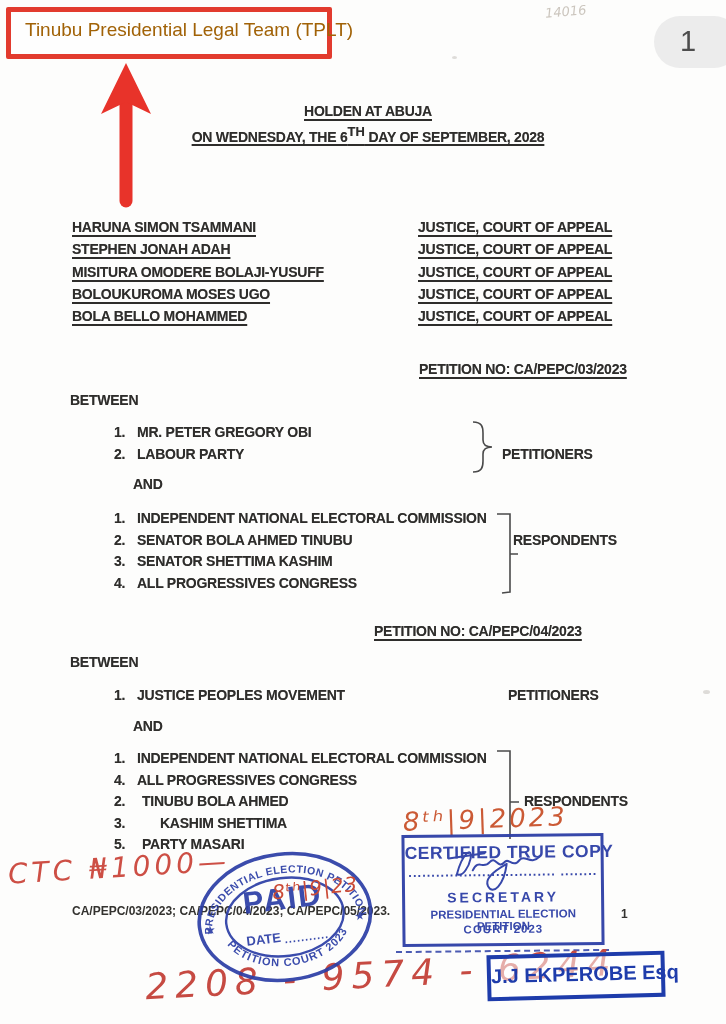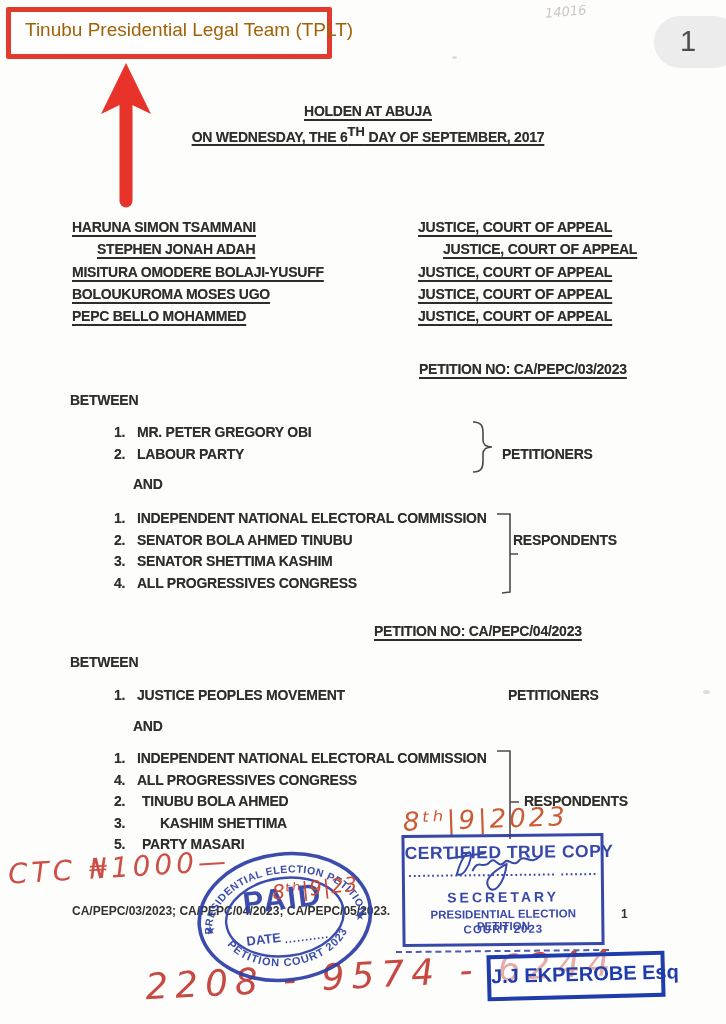--- a/index.html
+++ b/index.html
@@ -67,42 +67,42 @@
   </svg>
 
   <div id="badge" class="abs">
     <span>1</span>
   </div>
 
   <div id="pencil" class="abs hw">14016</div>
 
   <div class="abs doc hdr u" style="top:101px;">
     <div>HOLDEN AT ABUJA</div>
-    <div><span>ON WEDNESDAY, THE 6</span><sup class="th">TH</sup><span> DAY OF SEPTEMBER, 2017</span></div>
+    <div><span>ON WEDNESDAY, THE 6</span><sup class="th">TH</sup><span> DAY OF SEPTEMBER, 2028</span></div>
   </div>
 
   <div class="abs" style="top:219px;left:0;width:726px;">
     <div class="jrow" style="position:relative;">
       <span class="doc u jname">HARUNA SIMON TSAMMANI</span>
       <span class="doc u jtitle">JUSTICE, COURT OF APPEAL</span>
     </div>
-    <div class="jrow" style="position:relative;margin-left:25px;">
+    <div class="jrow" style="position:relative;">
       <span class="doc u jname">STEPHEN JONAH ADAH</span>
       <span class="doc u jtitle">JUSTICE, COURT OF APPEAL</span>
     </div>
     <div class="jrow" style="position:relative;">
       <span class="doc u jname">MISITURA OMODERE BOLAJI-YUSUFF</span>
       <span class="doc u jtitle">JUSTICE, COURT OF APPEAL</span>
     </div>
     <div class="jrow" style="position:relative;">
       <span class="doc u jname">BOLOUKUROMA MOSES UGO</span>
       <span class="doc u jtitle">JUSTICE, COURT OF APPEAL</span>
     </div>
     <div class="jrow" style="position:relative;">
-      <span class="doc u jname">PEPC BELLO MOHAMMED</span>
+      <span class="doc u jname">BOLA BELLO MOHAMMED</span>
       <span class="doc u jtitle">JUSTICE, COURT OF APPEAL</span>
     </div>
   </div>
 
   <div class="abs doc u" style="left:374px;top:361px;padding-left:45px;">PETITION NO: CA/PEPC/03/2023</div>
   <div class="abs doc" style="left:70px;top:392px;">BETWEEN</div>
 
   <div class="abs lrow" style="top:424px;">
     <span class="doc lnum">1.</span>
     <span class="doc lname">MR. PETER GREGORY OBI</span>

